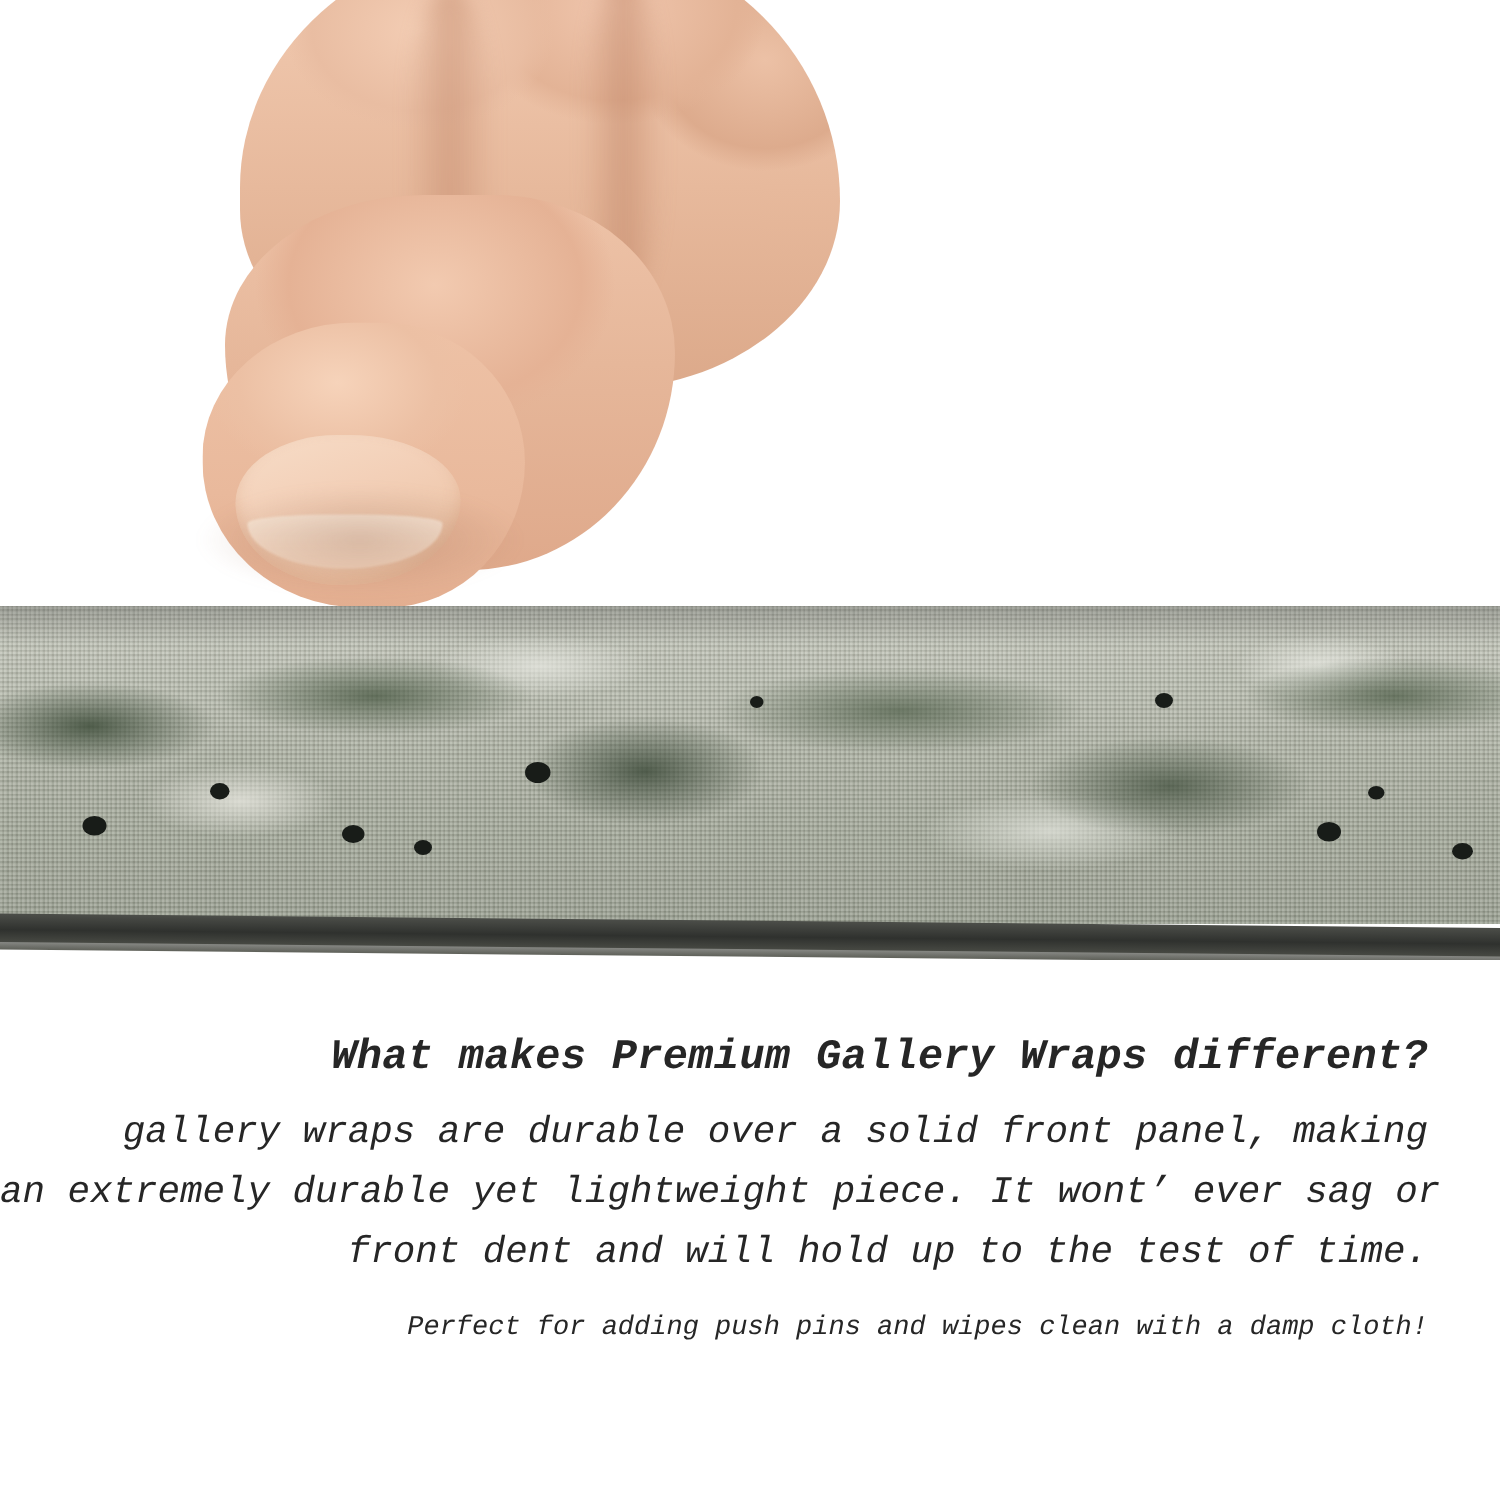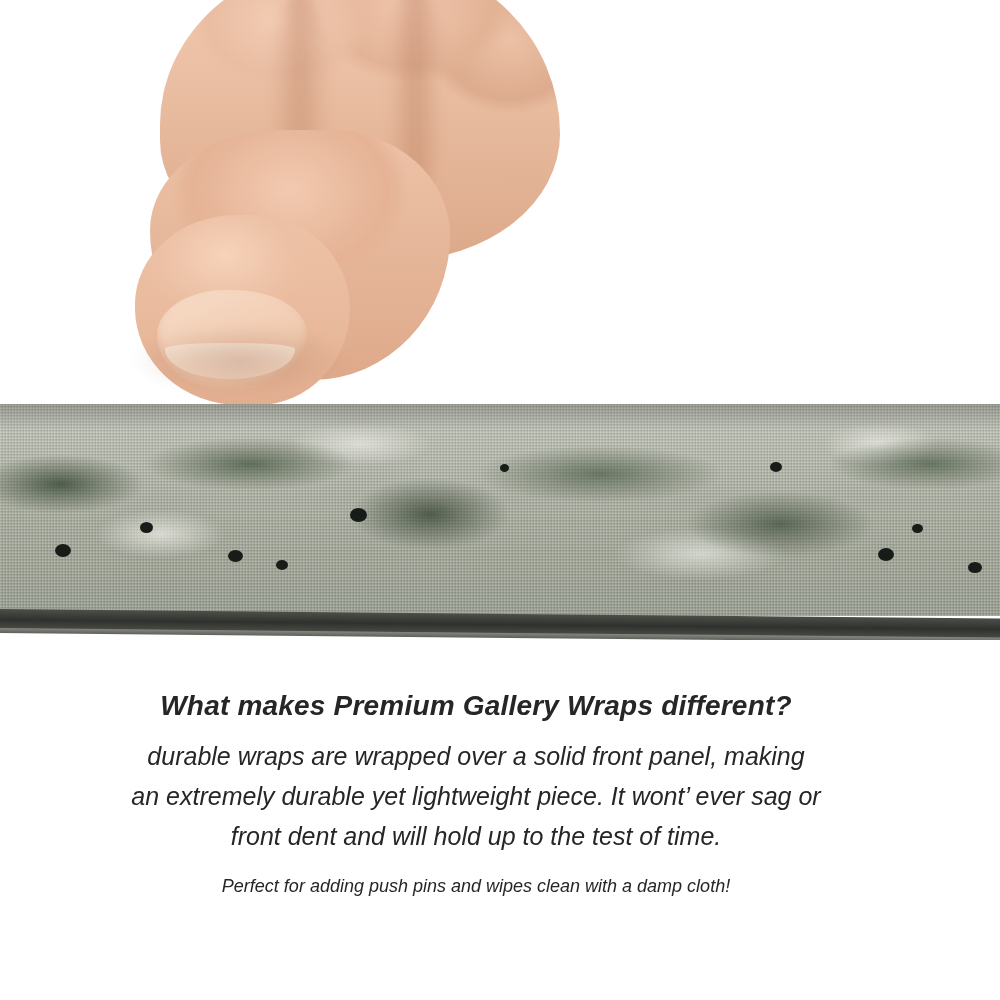--- a/index.html
+++ b/index.html
@@ -184,23 +184,23 @@
     transform: skewY(0.55deg);
     transform-origin: left top;
   }
 
   
   .caption {
     position: absolute;
     left: 0;
     top: 690px;
     width: 952px;
-    text-align: center;
+    text-align: right;
     color: #262626;
-    font-family: Liberation Sans, sans-serif;
+    font-family: Liberation Mono, monospace;
     font-style: italic;
   }
   .caption-title {
     font-size: 28px;
     font-weight: 600;
     letter-spacing: 0.2px;
     margin-bottom: 14px;
   }
   .caption-body {
     font-size: 25px;
@@ -250,20 +250,20 @@
       <span class="speck" style="left:912px; top:120px; width:11px; height:9px;"></span>
       <span class="speck" style="left:968px; top:158px; width:14px; height:11px;"></span>
     </div>
     <div class="canvas-edge"></div>
     <div class="edge-highlight"></div>
   </div>
 
   <div class="caption">
     <div class="caption-title">What makes Premium Gallery Wraps different?</div>
     <div class="caption-body">
-      <span class="line">durable wraps are wrapped over a solid front panel, making</span>
+      <span class="line">gallery wraps are durable over a solid front panel, making</span>
       <span class="line">an extremely durable yet lightweight piece. It wont’ ever sag or</span>
       <span class="line">front dent and will hold up to the test of time.</span>
       <span class="caption-last">Perfect for adding push pins and wipes clean with a damp cloth!</span>
     </div>
   </div>
 
 </div>
 
 </body></html>

